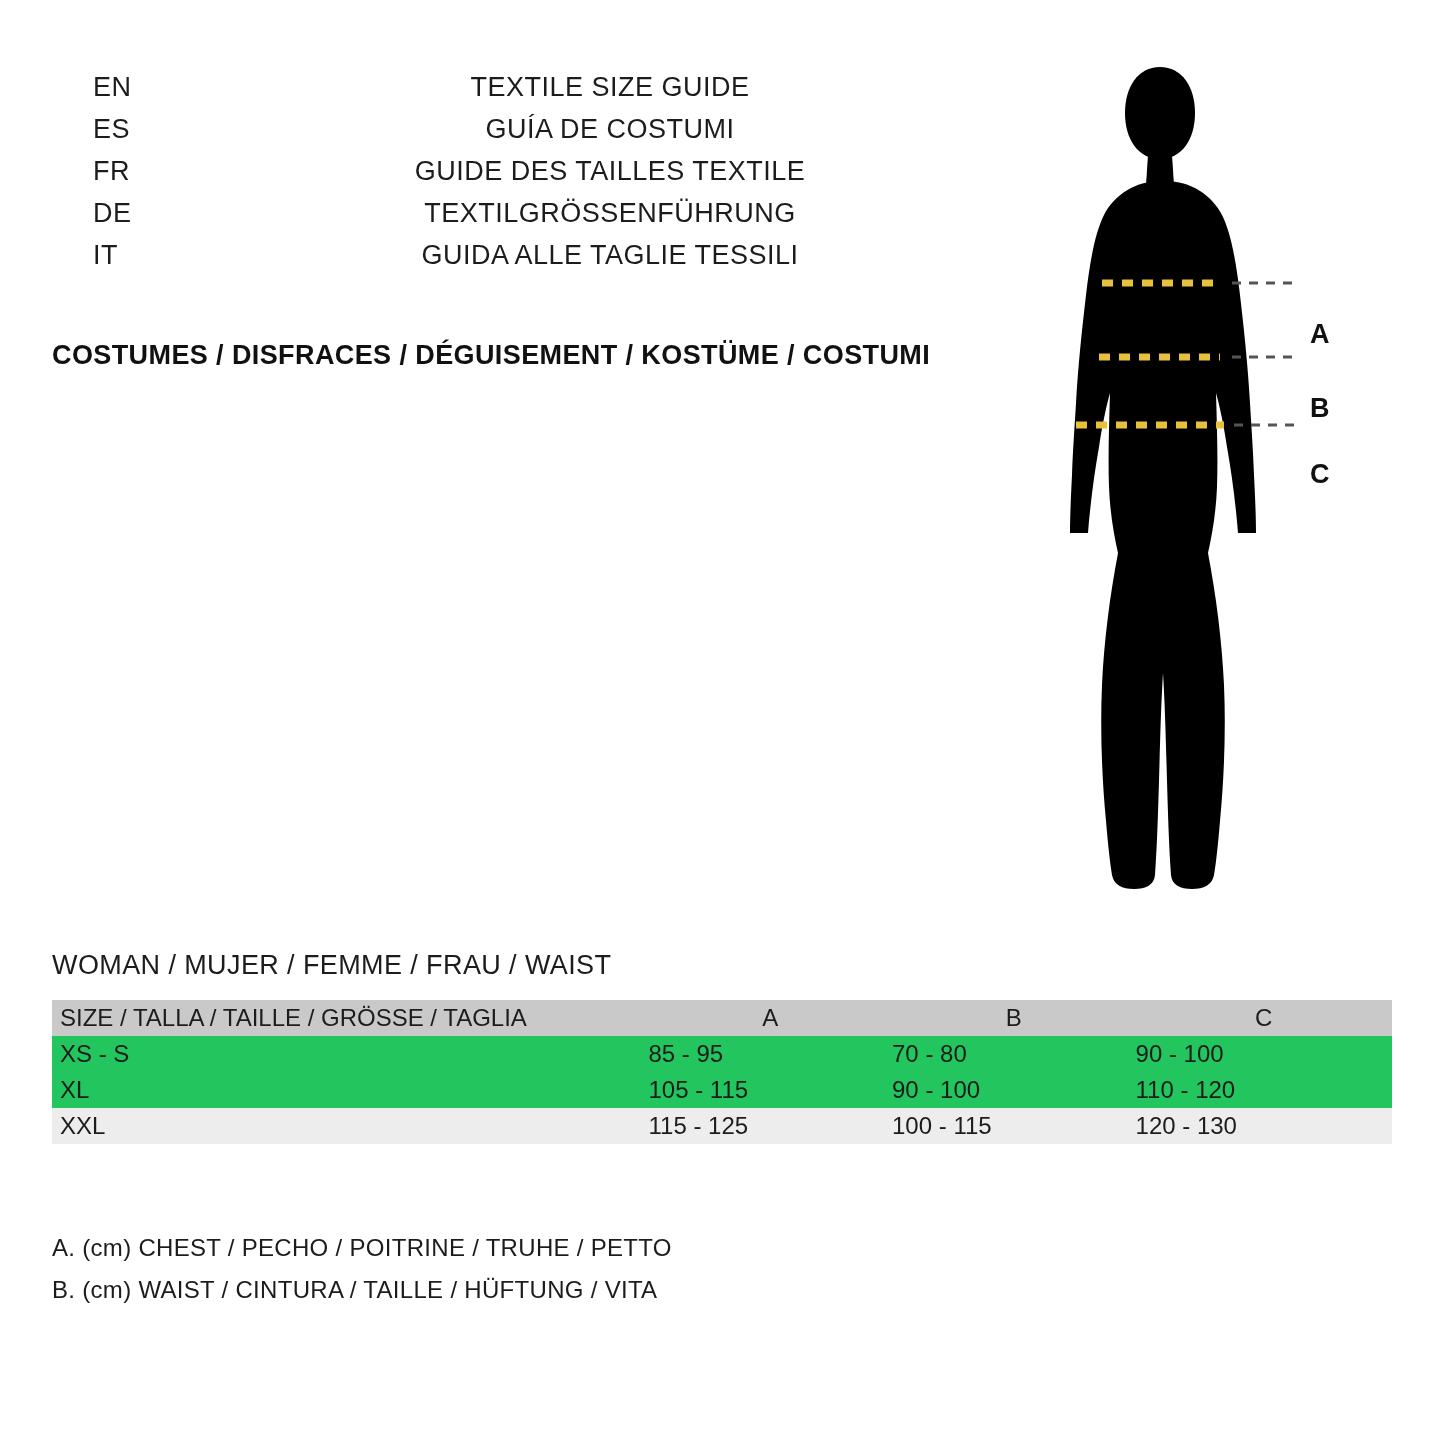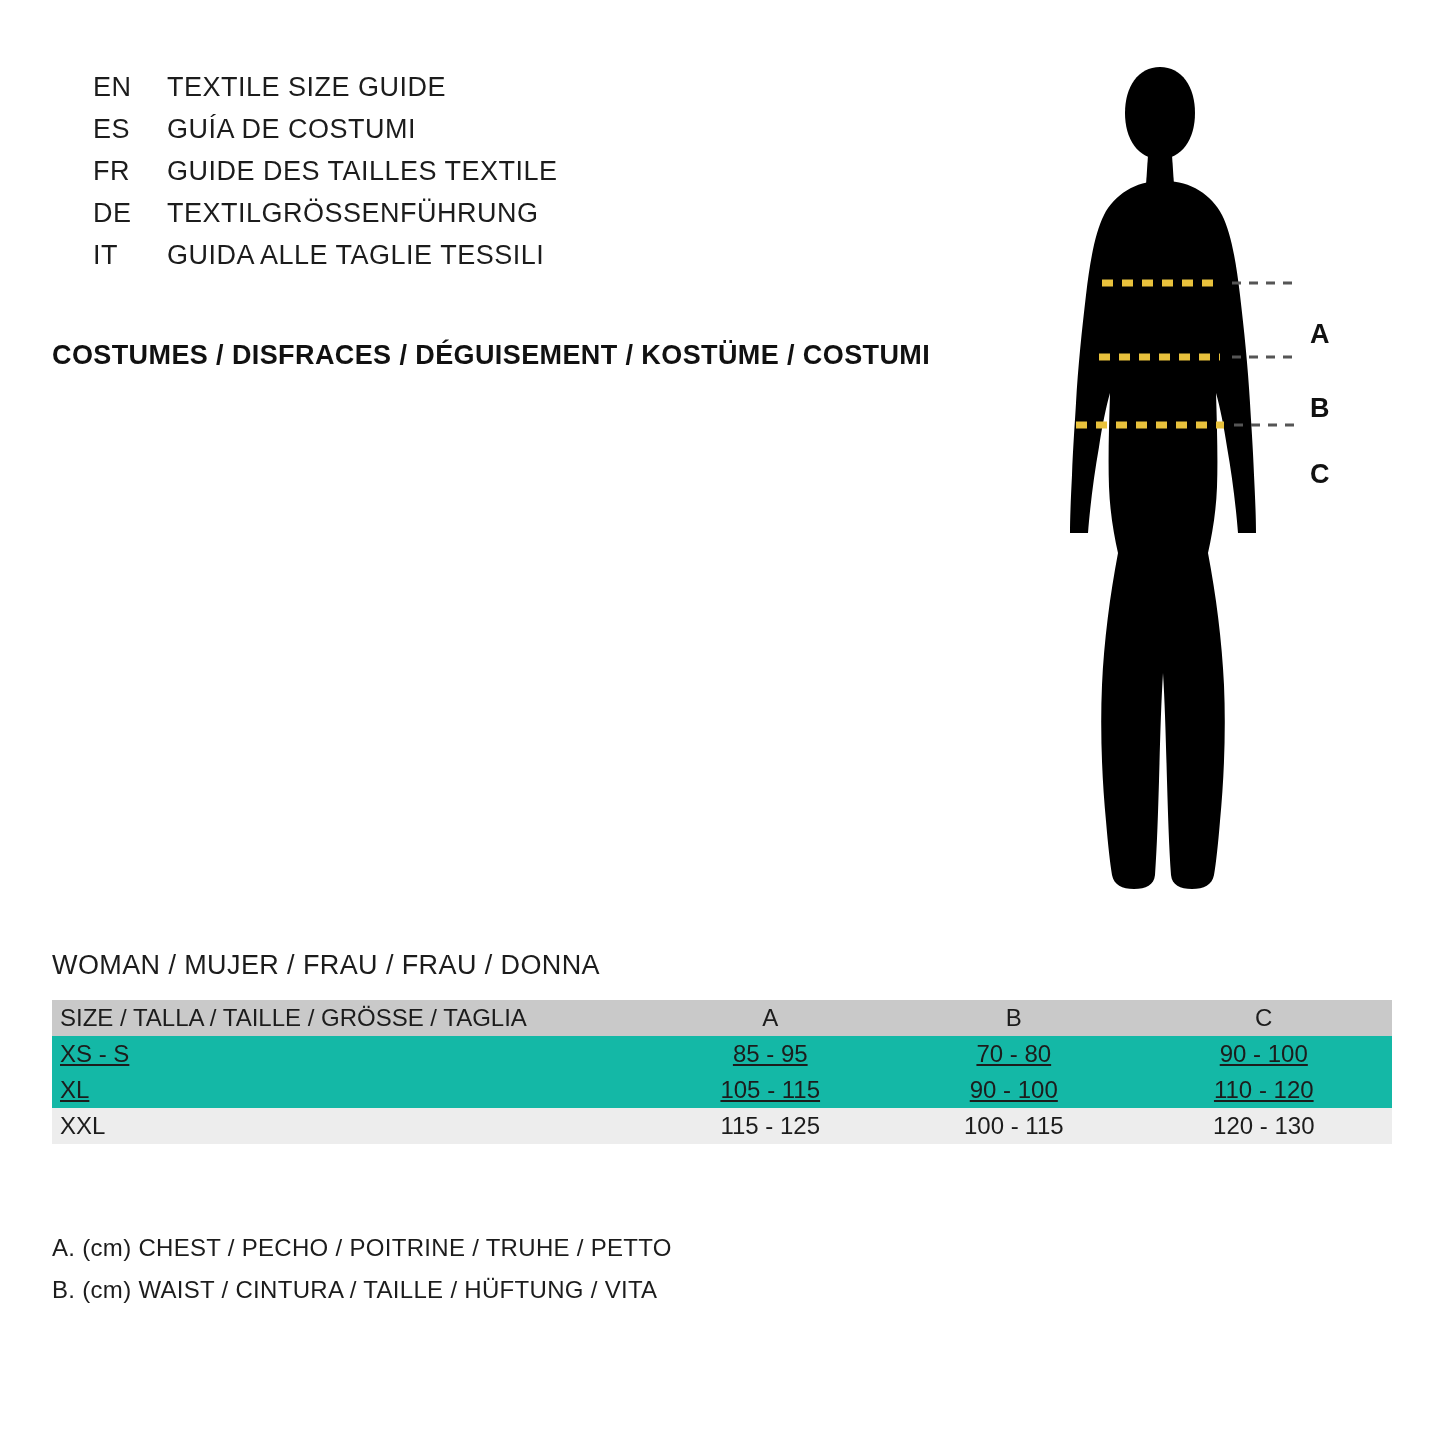--- a/index.html
+++ b/index.html
@@ -31,20 +31,21 @@
     font-size: 27px;
     letter-spacing: 0.5px;
     color: #1c1c1c;
   }
   .lang-code {
     width: 74px;
     flex: 0 0 74px;
   }
   .lang-text {
     flex: 1 1 auto;
+    text-align: center;
   }
   .subtitle {
     position: absolute;
     left: 52px;
     top: 340px;
     font-size: 27px;
     font-weight: bold;
     letter-spacing: 0.4px;
     color: #111111;
   }
@@ -102,32 +103,31 @@
   }
   table.size-table thead th.col-size {
     text-align: left;
     padding-left: 8px;
     margin-top: 47px;
   }
   table.size-table thead th.col-val {
     text-align: center;
   }
   table.size-table tbody tr.odd {
-    background: #14b8a6;
-    text-decoration: underline;
+    background: #22c55e;
   }
   table.size-table tbody tr.even {
     background: #ededed;
   }
   table.size-table tbody td.col-size {
     text-align: left;
     padding-left: 8px;
   }
   table.size-table tbody td.col-val {
-    text-align: center;
+    text-align: left;
   }
   .col-w-size { width: 592px; }
   .col-w-a { width: 245px; }
   .col-w-b { width: 245px; }
   .col-w-c { width: 258px; }
 
   
   .legend {
     position: absolute;
     left: 52px;
@@ -223,21 +223,21 @@
 
     <line x1="66" y1="370" x2="214" y2="370" stroke="#e8c13c" stroke-width="7" stroke-dasharray="11 9"></line>
     <line x1="224" y1="370" x2="288" y2="370" stroke="#555555" stroke-width="3" stroke-dasharray="9 8"></line>
   </svg>
 
   <span class="marker-label marker-a">A</span>
   <span class="marker-label marker-b">B</span>
   <span class="marker-label marker-c">C</span>
 </div>
 
-<div class="table-title">WOMAN / MUJER / FRAU / FRAU / DONNA</div>
+<div class="table-title">WOMAN / MUJER / FEMME / FRAU / WAIST</div>
 
 <table class="size-table">
   <thead>
     <tr>
       <th class="col-size col-w-size">SIZE / TALLA / TAILLE / GRÖSSE / TAGLIA</th>
       <th class="col-val col-w-a">A</th>
       <th class="col-val col-w-b">B</th>
       <th class="col-val col-w-c">C</th>
     </tr>
   </thead>

